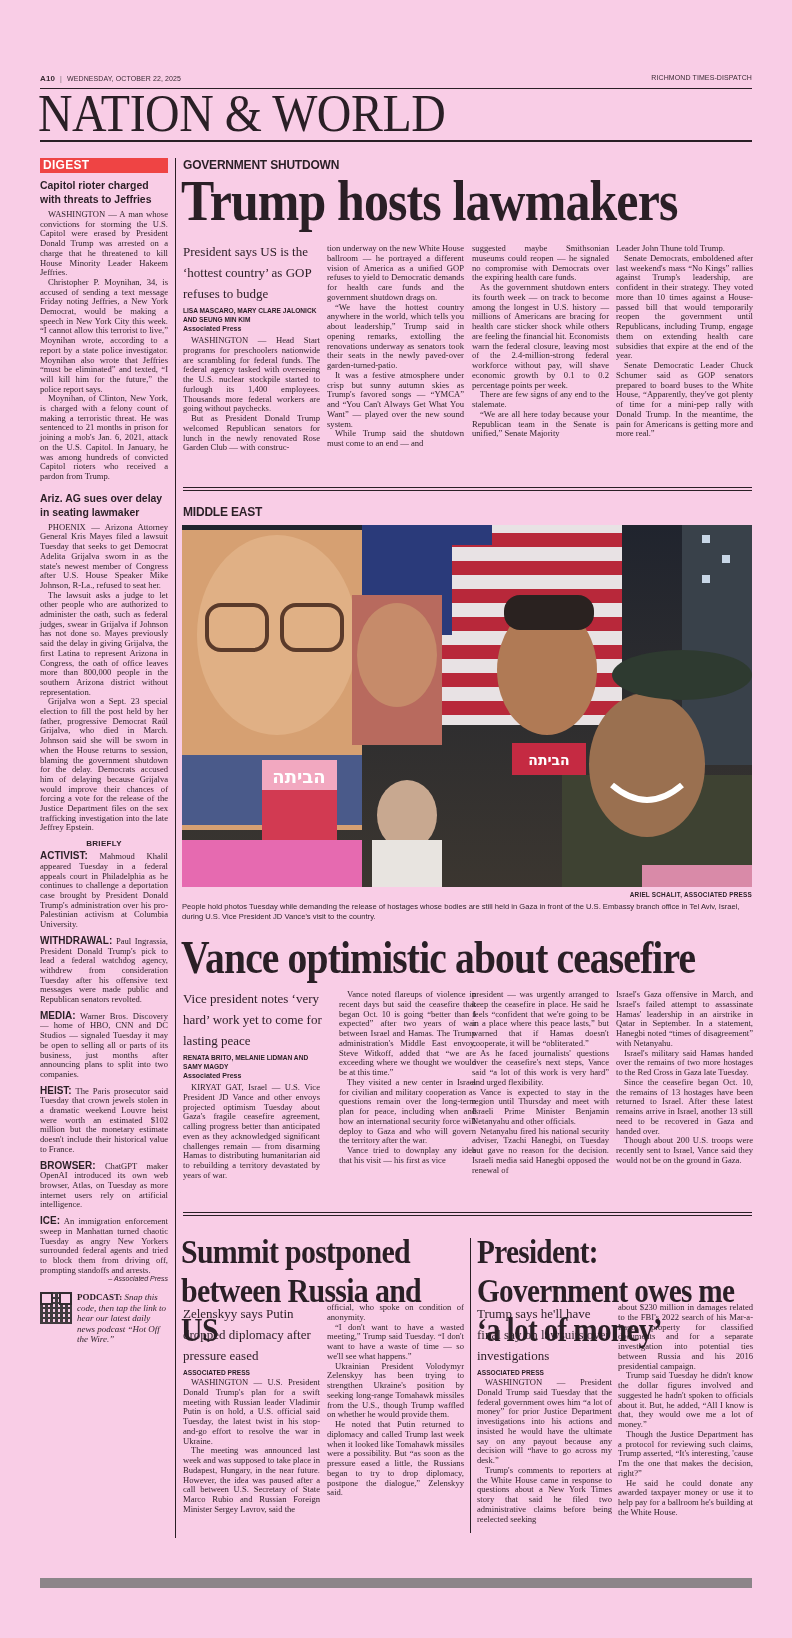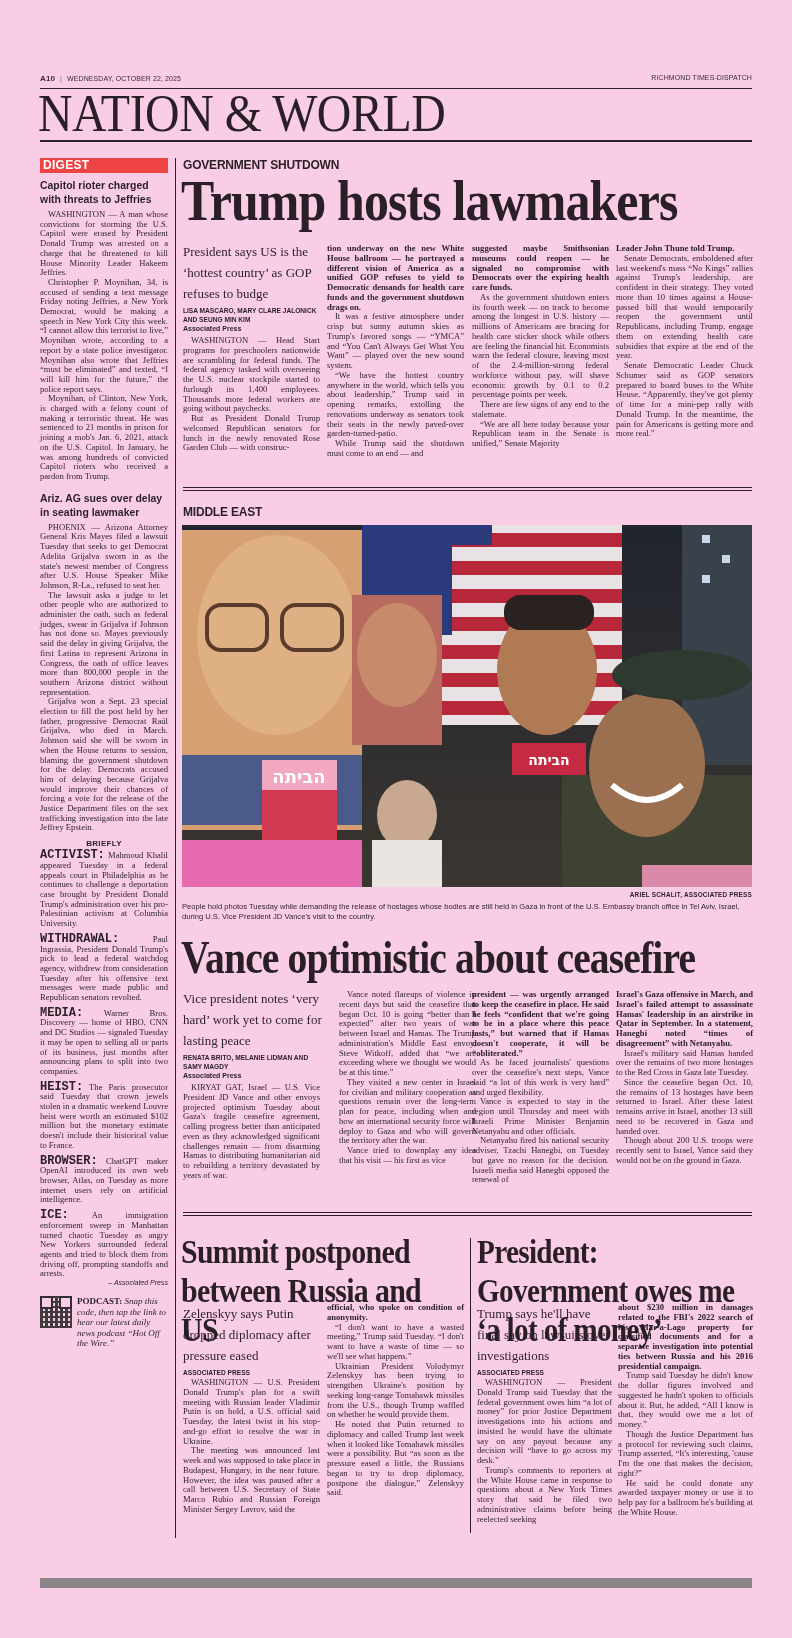--- a/index.html
+++ b/index.html
@@ -15,39 +15,39 @@
 
   
   .digest { position: absolute; left: 40px; top: 158px; width: 128px; }
   .vline { position: absolute; left: 175px; top: 158px; width: 1px; height: 1380px; background: #2a1f26; }
   .digest-bar { background: #ef4444; color: #fff; font-family: "Liberation Sans", sans-serif; font-weight: bold; font-size: 12px; height: 15px; line-height: 15px; padding-left: 3px; letter-spacing: 0.3px; }
   .dhead { font-family: "Liberation Sans", sans-serif; font-weight: bold; font-size: 11px; line-height: 14px; margin-top: 5px; color: #2a1f26; transform: scaleX(0.95); transform-origin: left; width: 134px; }
   .dbody { font-family: "Liberation Serif", serif; font-size: 8.6px; line-height: 9.7px; text-align: justify; margin-top: 4px; hyphens: auto; }
   .dbody p { text-indent: 8px; }
   .briefly-title { font-family: "Liberation Sans", sans-serif; font-weight: bold; font-size: 8px; text-align: center; margin-top: 6px; letter-spacing: 0.3px; }
   .brief { font-family: "Liberation Serif", serif; font-size: 8.6px; line-height: 9.7px; text-align: justify; margin-top: 6px; }
-  .brief b { font-family: Liberation Mono, monospace; font-size: 12px; }
+  .brief b { font-family: Liberation Sans, sans-serif; font-size: 10px; }
   .credit-r { font-family: "Liberation Sans", sans-serif; font-style: italic; font-size: 7px; text-align: right; }
   .podcast { display: flex; margin-top: 10px; font-family: "Liberation Serif", serif; font-size: 9px; line-height: 10.5px; }
   .qr { width: 32px; height: 32px; flex: 0 0 32px; margin-right: 5px; background:
       repeating-linear-gradient(90deg, #222 0 3px, transparent 3px 5px),
       repeating-linear-gradient(0deg, #222 0 2px, transparent 2px 5px); background-color: #f9cde6; opacity: 0.85; position: relative; }
   .qr::before, .qr::after { content: ""; position: absolute; width: 9px; height: 9px; border: 2px solid #111; background: #f9cde6; }
   .qr::before { left: 0; top: 0; } .qr::after { right: 0; top: 0; }
   .podcast i { font-style: italic; }
 
   
   .kicker { position: absolute; font-family: "Liberation Sans", sans-serif; font-weight: bold; font-size: 12px; letter-spacing: -0.2px; color: #2a1f26; }
   .hed-main { position: absolute; font-family: "Liberation Serif", serif; font-weight: bold; color: #2a1f26; letter-spacing: -1px; white-space: nowrap; transform-origin: left top; }
   .deck { position: absolute; font-family: "Liberation Serif", serif; font-size: 13px; line-height: 21px; color: #2a1f26; }
   .byline { position: absolute; font-family: "Liberation Sans", sans-serif; font-weight: bold; font-size: 6.6px; line-height: 9px; color: #2a1f26; }
   .byline .agency { font-weight: bold; font-size: 7px; }
   .col { position: absolute; font-family: "Liberation Serif", serif; font-size: 8.6px; line-height: 9.75px; text-align: justify; color: #2a1f26; hyphens: auto; }
   .col p { text-indent: 8px; }
-  .col p.noind { text-indent: 0; font-weight: bold; }
+  .col p.noind { text-indent: 0; }
   .dbl-rule { position: absolute; height: 4px; border-top: 1.5px solid #2a1f26; border-bottom: 1px solid #2a1f26; }
   .photo { position: absolute; left: 182px; top: 525px; width: 570px; height: 362px; overflow: hidden; background: #3a2e30; }
   .photo-credit { position: absolute; right: 40px; top: 891px; font-family: "Liberation Sans", sans-serif; font-weight: bold; font-size: 6.4px; letter-spacing: 0.2px; }
   .caption { position: absolute; left: 182px; top: 902px; width: 570px; font-family: "Liberation Sans", sans-serif; font-size: 7.6px; line-height: 10px; }
   .divider-v { position: absolute; width: 1px; background: #2a1f26; }
   .footer-bar { position: absolute; left: 40px; top: 1578px; width: 712px; height: 10px; background: #8c8589; }
 </style>
 </head>
 <body>
 
@@ -104,22 +104,22 @@
 <div class="byline" style="left:183px; top:306px; width:140px;">
   <div>LISA MASCARO, MARY CLARE JALONICK AND SEUNG MIN KIM</div>
   <div class="agency">Associated Press</div>
 </div>
 <div class="col" style="left:183px; top:336px; width:137px;">
   <p>WASHINGTON — Head Start programs for preschoolers nationwide are scrambling for federal funds. The federal agency tasked with overseeing the U.S. nuclear stockpile started to furlough its 1,400 employees. Thousands more federal workers are going without paychecks.</p>
   <p>But as President Donald Trump welcomed Republican senators for lunch in the newly renovated Rose Garden Club — with construc-</p>
 </div>
 <div class="col" style="left:327px; top:244px; width:137px;">
   <p class="noind">tion underway on the new White House ballroom — he portrayed a different vision of America as a unified GOP refuses to yield to Democratic demands for health care funds and the government shutdown drags on.</p>
+  <p>“We have the hottest country anywhere in the world, which tells you about leadership,” Trump said in opening remarks, extolling the renovations underway as senators took their seats in the newly paved-over garden-turned-patio.</p>
   <p>It was a festive atmosphere under crisp but sunny autumn skies as Trump's favored songs — “YMCA” and “You Can't Always Get What You Want” — played over the new sound system.</p>
-  <p>“We have the hottest country anywhere in the world, which tells you about leadership,” Trump said in opening remarks, extolling the renovations underway as senators took their seats in the newly paved-over garden-turned-patio.</p>
   <p>While Trump said the shutdown must come to an end — and</p>
 </div>
 <div class="col" style="left:472px; top:244px; width:137px;">
   <p class="noind">suggested maybe Smithsonian museums could reopen — he signaled no compromise with Democrats over the expiring health care funds.</p>
   <p>As the government shutdown enters its fourth week — on track to become among the longest in U.S. history — millions of Americans are bracing for health care sticker shock while others are feeling the financial hit. Economists warn the federal closure, leaving most of the 2.4-million-strong federal workforce without pay, will shave economic growth by 0.1 to 0.2 percentage points per week.</p>
   <p>There are few signs of any end to the stalemate.</p>
   <p>“We are all here today because your Republican team in the Senate is unified,” Senate Majority</p>
 </div>
 <div class="col" style="left:616px; top:244px; width:137px;">
   <p class="noind">Leader John Thune told Trump.</p>

